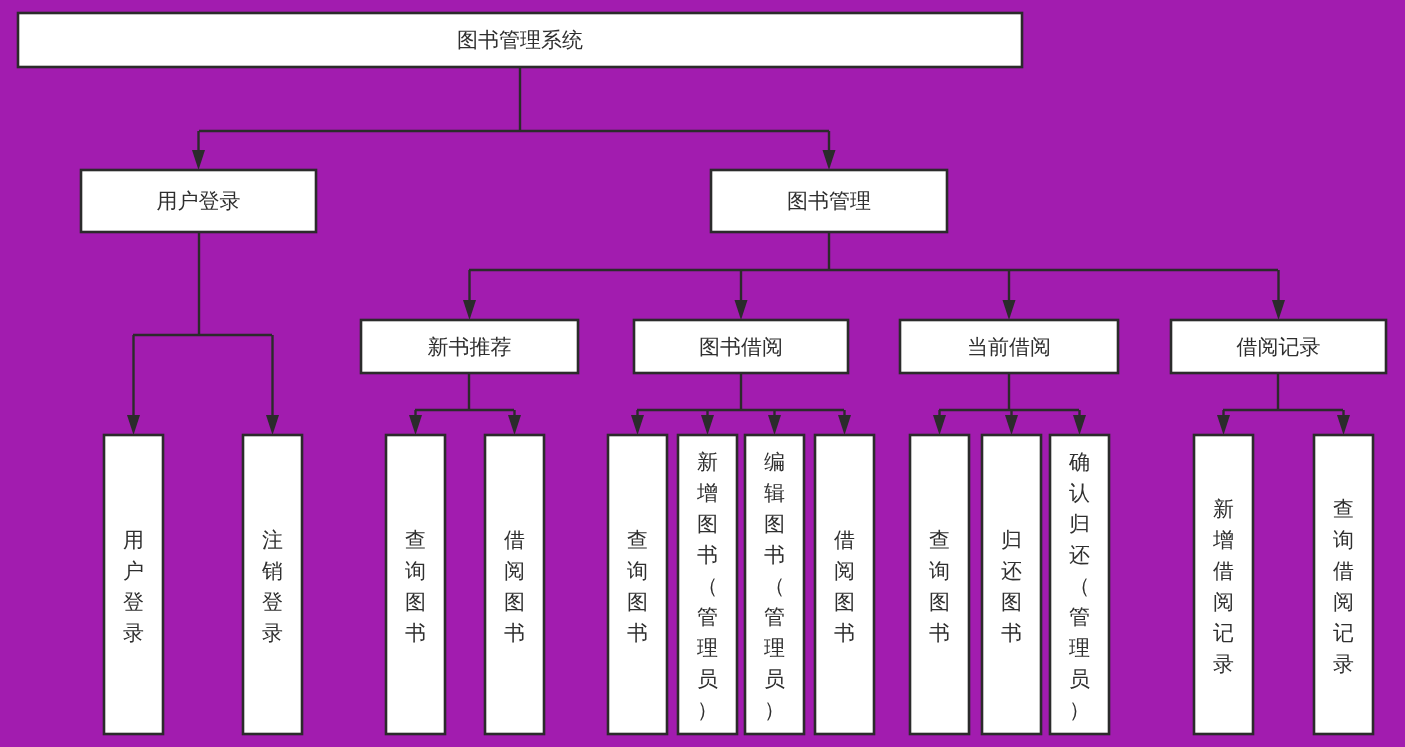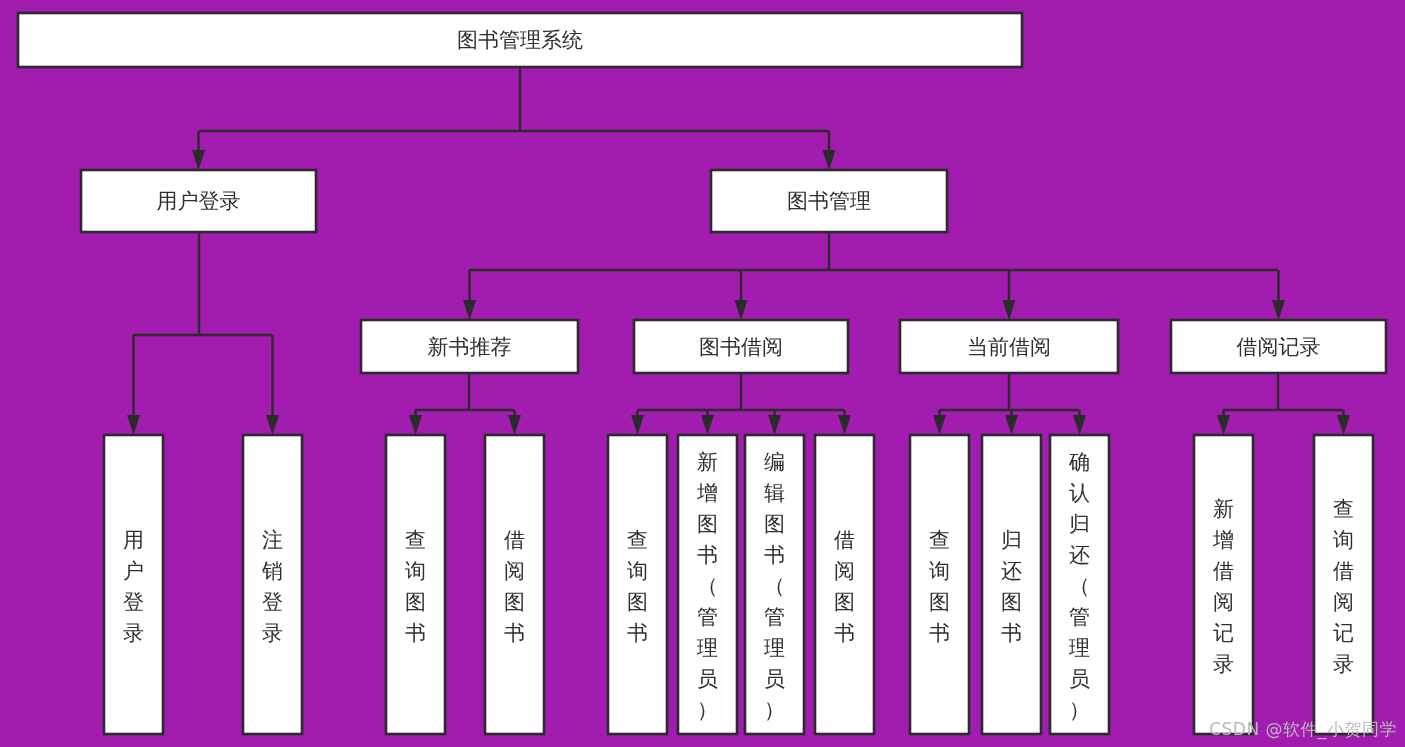--- a/index.html
+++ b/index.html
@@ -253,14 +253,13 @@
         <g>
           <rect x="1194" y="435" width="59" height="299" class="node-box"></rect>
           <text x="1223.5" y="515.68" class="node-label-vertical"><tspan x="1223.5" dy="0">新</tspan><tspan x="1223.5" dy="31">增</tspan><tspan x="1223.5" dy="31">借</tspan><tspan x="1223.5" dy="31">阅</tspan><tspan x="1223.5" dy="31">记</tspan><tspan x="1223.5" dy="31">录</tspan></text>
         </g>
         <g>
           <rect x="1314" y="435" width="59" height="299" class="node-box"></rect>
           <text x="1343.5" y="515.68" class="node-label-vertical"><tspan x="1343.5" dy="0">查</tspan><tspan x="1343.5" dy="31">询</tspan><tspan x="1343.5" dy="31">借</tspan><tspan x="1343.5" dy="31">阅</tspan><tspan x="1343.5" dy="31">记</tspan><tspan x="1343.5" dy="31">录</tspan></text>
         </g>
       </g>
     </svg>
-  <div class="watermark">CSDN @软件_小贺同学</div>
 </div>
 
 </body></html>

